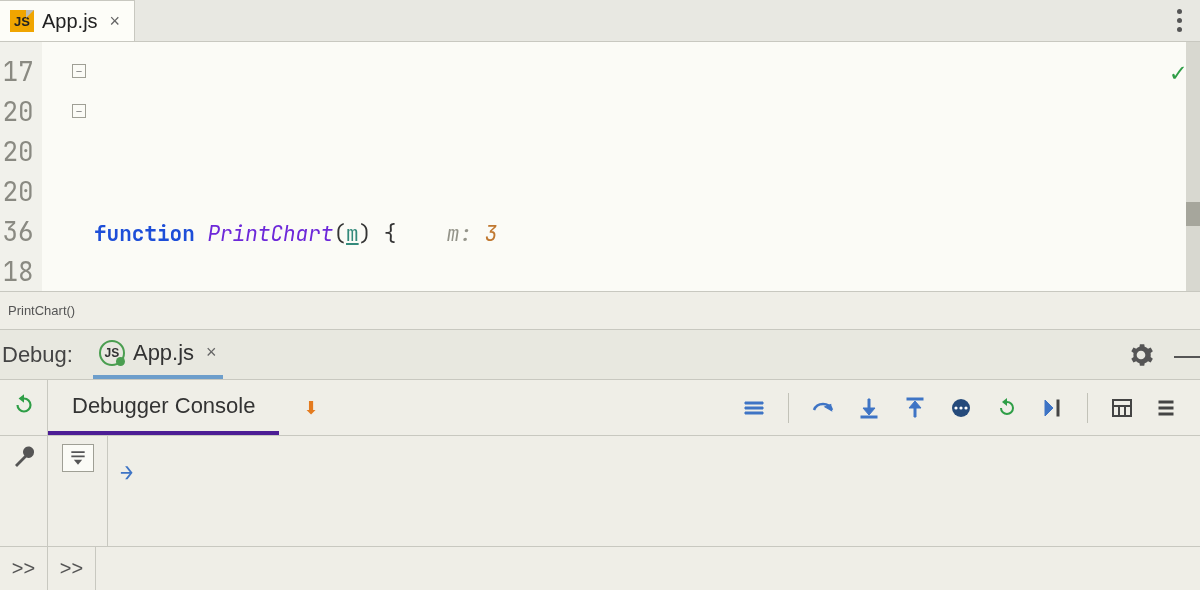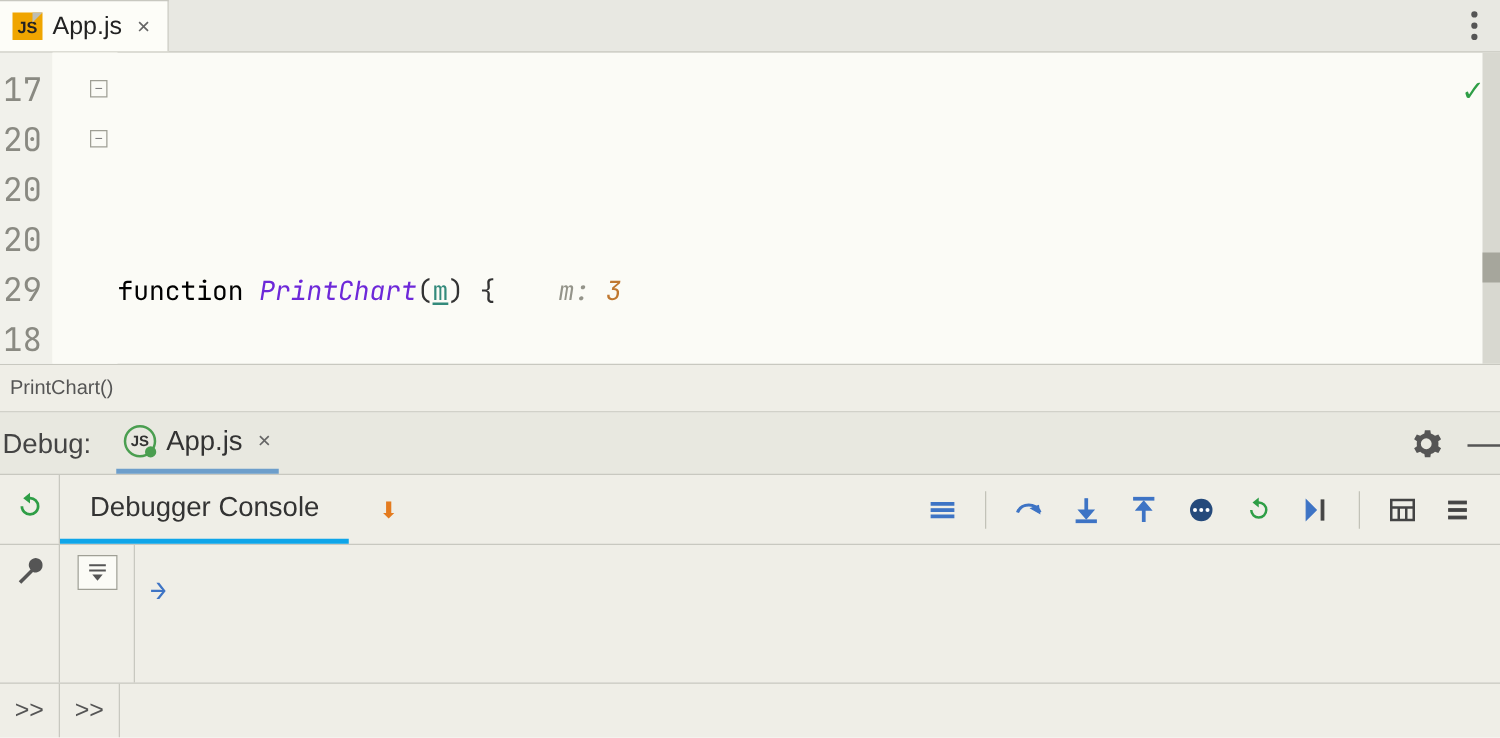--- a/index.html
+++ b/index.html
@@ -92,21 +92,21 @@
     font-family:sans-serif;
   }
   .codearea {
     flex:1;
     position:relative;
     padding-top:10px;
     white-space: pre;
     overflow:hidden;
   }
   .codeline{height:40px;line-height:40px;}
-  .kw{color:#000000;font-weight:400;}       
+  .kw{color:#1d4ed8;font-weight:700;}       
   .fn{color:#6d28d9;font-style:italic;}                    
   .param{color:#338a7b;}                    
   .underline{text-decoration:underline;}
   .hint{color:#94948a;font-style:italic;}
   .hintnum{color:#c07830;font-style:italic;}
   .checkmark{
     position:absolute; top:12px; right:14px;
     color:#2e9e46; font-size:26px; font-weight:bold;
   }
   .scroll-thumb{
@@ -117,21 +117,21 @@
   .scroll-thumb .th{
     position:absolute; left:0; right:0; top:160px; height:24px;
     background:#a6a69c;
   }
 
   
   .crumb {
     height:38px; line-height:38px;
     padding-left:8px;
     font-family: "Segoe UI","Helvetica Neue",sans-serif;
-    font-size:16px;
+    font-size:13px;
     color:#555;
     background:#efeee7;
     border-bottom:1px solid #c8c8c0;
   }
 
   
   .debugtabs{
     display:flex; align-items:center;
     height:50px;
     background:#e8e8e0;
@@ -176,21 +176,21 @@
   .leftcol{
     width:48px;height:100%;
     border-right:1px solid #c8c8c0;
     display:flex;flex-direction:column;align-items:center;justify-content:center;gap:4px;
   }
   .rerun-icon svg{width:26px;height:26px;}
   .dbg-tab{
     padding:0 24px;height:100%;display:flex;align-items:center;
     color:#333;
   }
-  .dbg-tab.active{border-bottom:4px solid #0ea5e9;}
+  .dbg-tab.active{border-bottom:4px solid #4c1d95;}
   .proc-dot{color:#e47b1f;font-size:18px;margin-right:2px;}
   .dbgpanel .spacer{flex:1;}
   .dbg-icons{display:flex;align-items:center;gap:22px;padding-right:20px;}
   .dbg-icons .sep{width:1px;height:30px;background:#c2c2b8;}
   .dbg-icons svg{width:24px;height:24px;display:block;}
   .ico-blue{fill:#3e74c5;stroke:#3e74c5;}
   .ico-navy{fill:#254a7b;}
   .ico-dark{fill:#444;stroke:#444;}
 
   
@@ -252,21 +252,21 @@
       <span></span>
   </div>
 </div>
 
 <div class="editor">
   <div class="gutter">
     <div>17</div>
     <div>20</div>
     <div>20</div>
     <div>20</div>
-    <div>29</div>
+    <div>36</div>
     <div>18</div>
   </div>
   <div class="fold-col">
     <div class="fold-box" style="top:22px">−</div>
     <div class="fold-box" style="top:62px">−</div>
   </div>
   <div class="codearea">
     <div class="checkmark">✓</div>
     <div class="scroll-thumb"><div class="th"></div></div>
 

